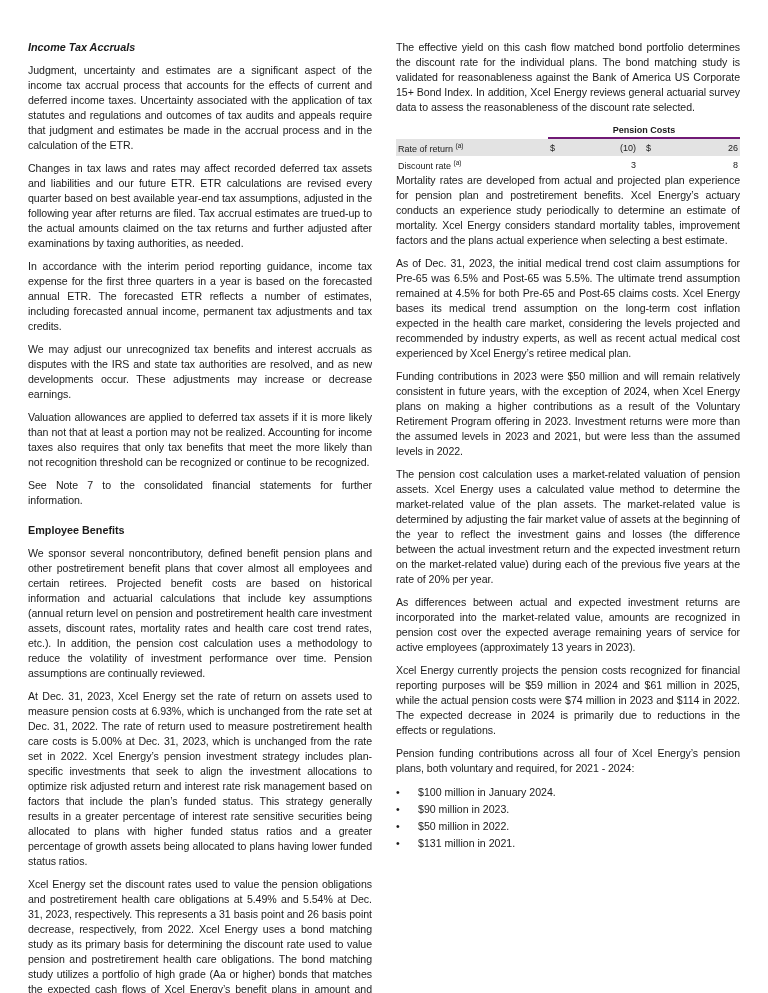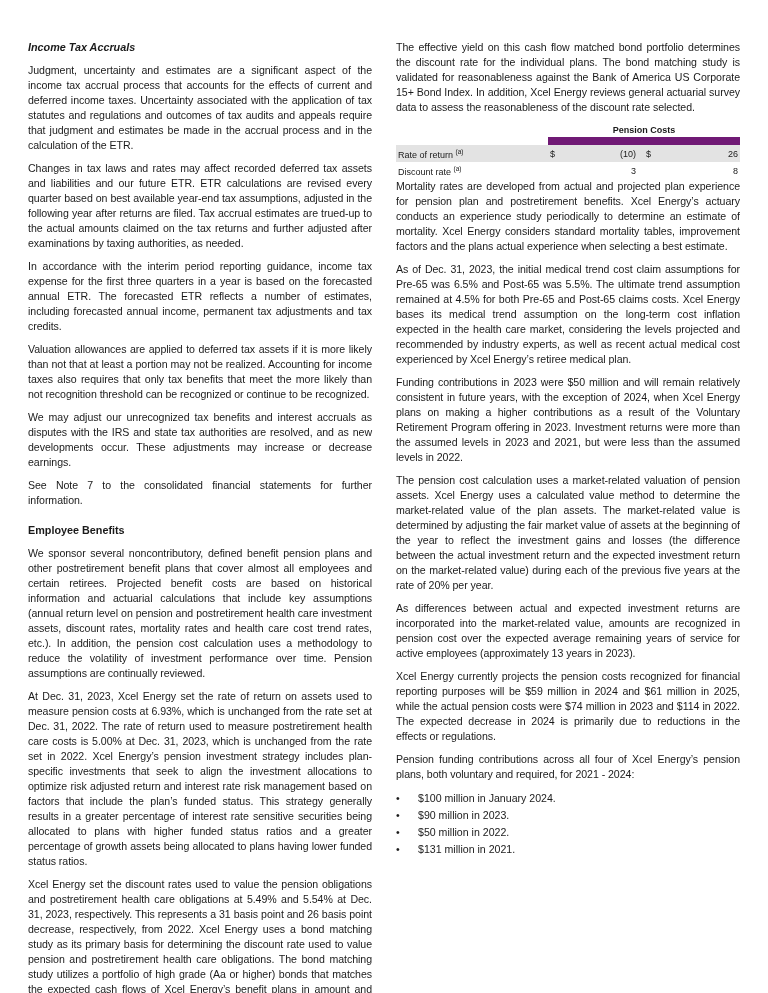--- a/index.html
+++ b/index.html
@@ -20,21 +20,21 @@
     font-weight: bold; font-style: italic;
   }
   h3.heading {
     margin: 15px 0 8px 0; font-size: 10.8px; line-height: 15px; font-weight: bold;
   }
   table.sens {
     width: 344px; border-collapse: separate; border-spacing: 0;
     font-size: 9px; margin-top: 8px;
   }
   table.sens td { padding: 0 2px; height: 14px; line-height: 14px; }
-  .group-head { text-align: center; font-weight: bold; border-bottom: 8px solid #701a75; }
+  .group-head { text-align: center; font-weight: bold; border-bottom: 2px solid #701a75; }
   .col-head { font-weight: bold; }
   .col-head-label { border-bottom: 2px solid #555; }
   .col-head-val { text-align: center; border-bottom: 2px solid #555; }
   tr.shade td { background: #e3e3e3; }
   td.num { text-align: right; }
   td.cur { text-align: left; }
   sup.fn { font-size: 6.5px; vertical-align: 4px; }
   .footnote { font-size: 8.2px; margin: 8px 0 8px 0; display: flex; }
   .footnote .mark { width: 16px; font-size: 6.5px; vertical-align: top; }
   ul.bullets { list-style: none; margin: 0; padding: 0; }
@@ -45,22 +45,22 @@
 </head>
 <body>
 
 <div class="page">
 
   <div class="col col-left">
     <h3 class="heading-italic">Income Tax Accruals</h3>
     <p class="para">Judgment, uncertainty and estimates are a significant aspect of the income tax accrual process that accounts for the effects of current and deferred income taxes. Uncertainty associated with the application of tax statutes and regulations and outcomes of tax audits and appeals require that judgment and estimates be made in the accrual process and in the calculation of the ETR.</p>
     <p class="para">Changes in tax laws and rates may affect recorded deferred tax assets and liabilities and our future ETR. ETR calculations are revised every quarter based on best available year-end tax assumptions, adjusted in the following year after returns are filed. Tax accrual estimates are trued-up to the actual amounts claimed on the tax returns and further adjusted after examinations by taxing authorities, as needed.</p>
     <p class="para">In accordance with the interim period reporting guidance, income tax expense for the first three quarters in a year is based on the forecasted annual ETR. The forecasted ETR reflects a number of estimates, including forecasted annual income, permanent tax adjustments and tax credits.</p>
+    <p class="para">We may adjust our unrecognized tax benefits and interest accruals as disputes with the IRS and state tax authorities are resolved, and as new developments occur. These adjustments may increase or decrease earnings.</p>
     <p class="para">Valuation allowances are applied to deferred tax assets if it is more likely than not that at least a portion may not be realized. Accounting for income taxes also requires that only tax benefits that meet the more likely than not recognition threshold can be recognized or continue to be recognized.</p>
-    <p class="para">We may adjust our unrecognized tax benefits and interest accruals as disputes with the IRS and state tax authorities are resolved, and as new developments occur. These adjustments may increase or decrease earnings.</p>
     <p class="para">See Note 7 to the consolidated financial statements for further information.</p>
 
     <h3 class="heading">Employee Benefits</h3>
     <p class="para">We sponsor several noncontributory, defined benefit pension plans and other postretirement benefit plans that cover almost all employees and certain retirees. Projected benefit costs are based on historical information and actuarial calculations that include key assumptions (annual return level on pension and postretirement health care investment assets, discount rates, mortality rates and health care cost trend rates, etc.). In addition, the pension cost calculation uses a methodology to reduce the volatility of investment performance over time. Pension assumptions are continually reviewed.</p>
     <p class="para">At Dec. 31, 2023, Xcel Energy set the rate of return on assets used to measure pension costs at 6.93%, which is unchanged from the rate set at Dec. 31, 2022. The rate of return used to measure postretirement health care costs is 5.00% at Dec. 31, 2023, which is unchanged from the rate set in 2022. Xcel Energy’s pension investment strategy includes plan-specific investments that seek to align the investment allocations to optimize risk adjusted return and interest rate risk management based on factors that include the plan’s funded status. This strategy generally results in a greater percentage of interest rate sensitive securities being allocated to plans with higher funded status ratios and a greater percentage of growth assets being allocated to plans having lower funded status ratios.</p>
     <p class="para">Xcel Energy set the discount rates used to value the pension obligations and postretirement health care obligations at 5.49% and 5.54% at Dec. 31, 2023, respectively. This represents a 31 basis point and 26 basis point decrease, respectively, from 2022. Xcel Energy uses a bond matching study as its primary basis for determining the discount rate used to value pension and postretirement health care obligations. The bond matching study utilizes a portfolio of high grade (Aa or higher) bonds that matches the expected cash flows of Xcel Energy’s benefit plans in amount and duration.</p>
   </div>
 
   <div class="col col-right">
     <p class="para">The effective yield on this cash flow matched bond portfolio determines the discount rate for the individual plans. The bond matching study is validated for reasonableness against the Bank of America US Corporate 15+ Bond Index. In addition, Xcel Energy reviews general actuarial survey data to assess the reasonableness of the discount rate selected.</p>

